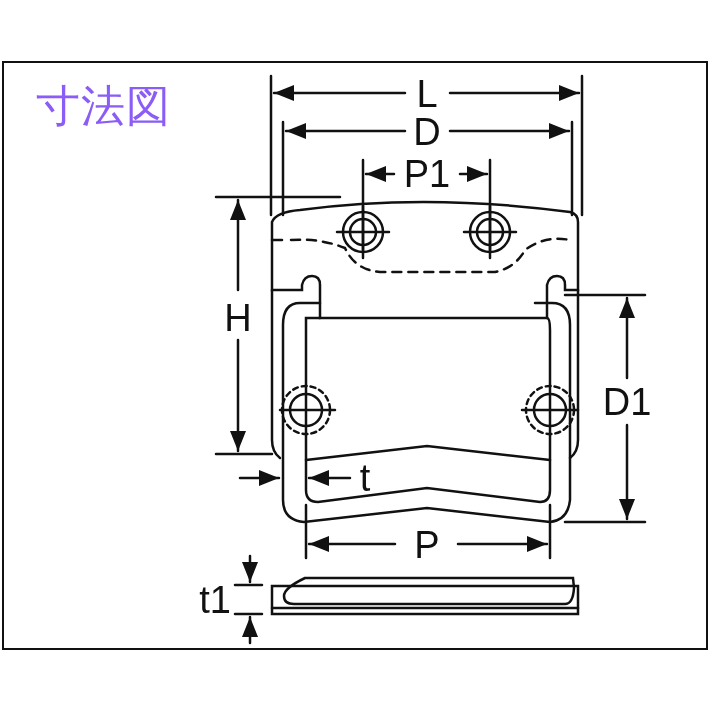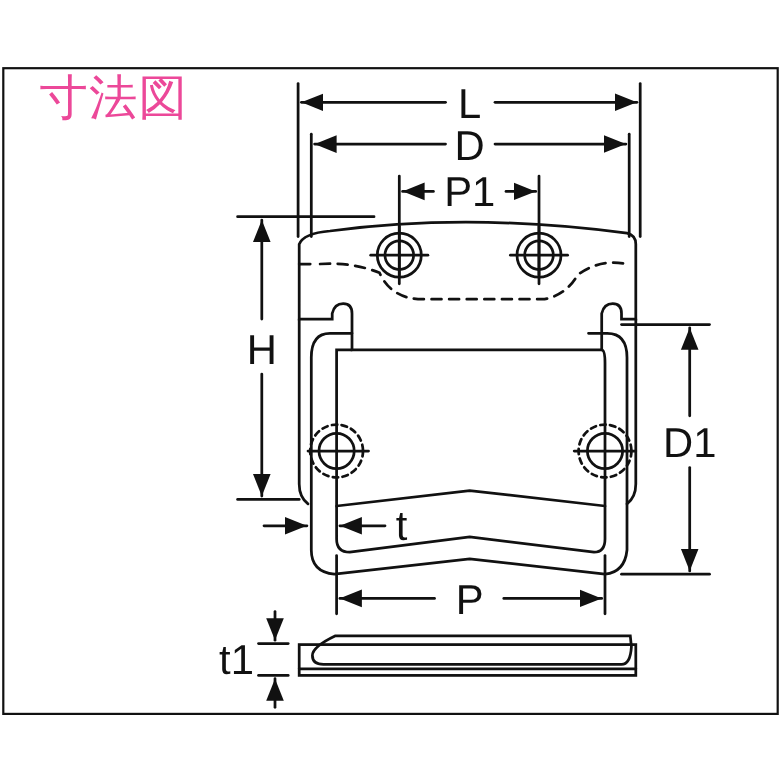--- a/index.html
+++ b/index.html
@@ -2,22 +2,22 @@
 <html><head>
 <meta charset="utf-8">
 <style>
   html, body { margin: 0; padding: 0; background: #ffffff; }
   body { width: 713px; height: 713px; position: relative; overflow: hidden; }
   .frame {
     position: absolute; left: 2px; top: 61px; width: 706px; height: 589px;
     border: 2.5px solid #111; box-sizing: border-box; background: #fff;
   }
   .title {
-    position: absolute; left: 36px; top: 68px;
-    font-family: "DejaVu Sans", sans-serif; font-size: 44px; color: #ec4899;
+    position: absolute; left: 36px; top: 84px;
+    font-family: "DejaVu Sans", sans-serif; font-size: 44px; color: #8b5cf6;
     letter-spacing: 1px; line-height: 1;
   }
   svg.drawing { position: absolute; left: 0; top: 0; }
   .lbl { font-family: "Liberation Sans", sans-serif; font-size: 38px; fill: #111; }
 </style>
 </head>
 <body>
 
 <div class="frame"></div>
 <div class="title">寸法図</div>

